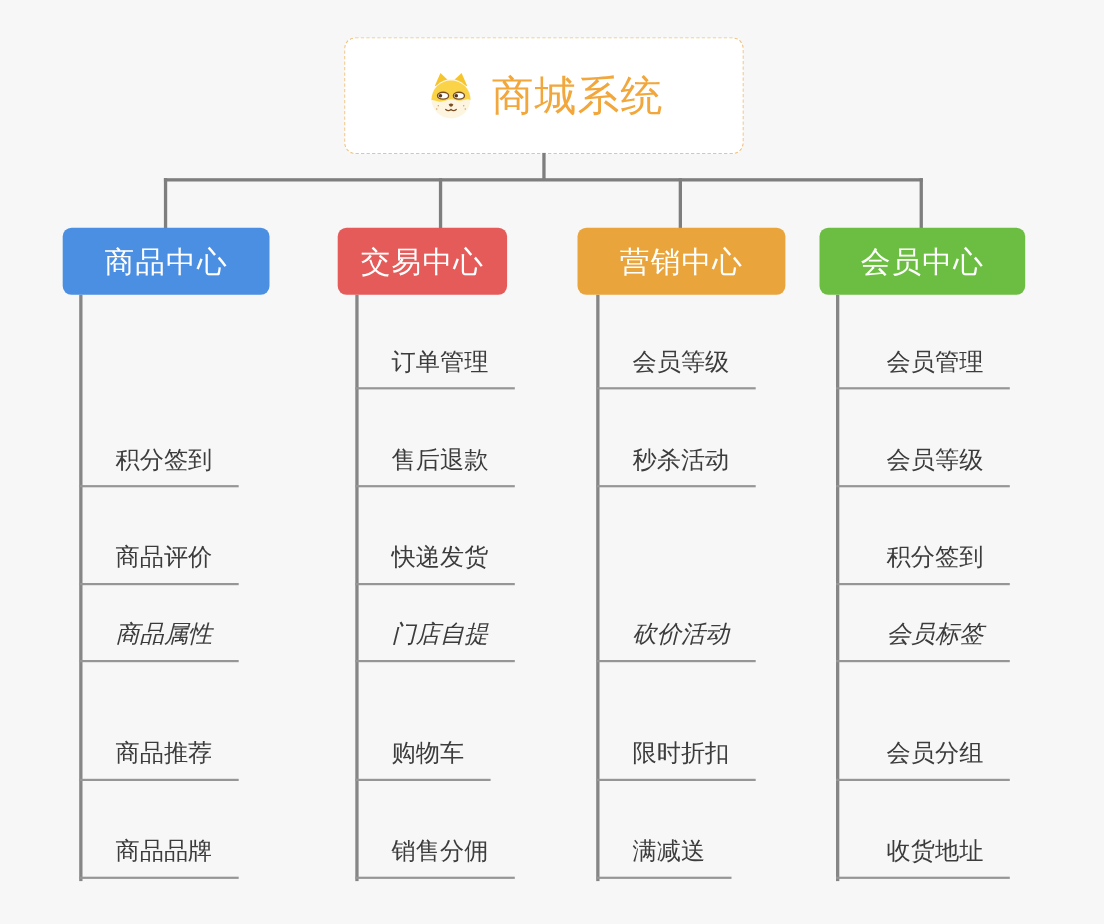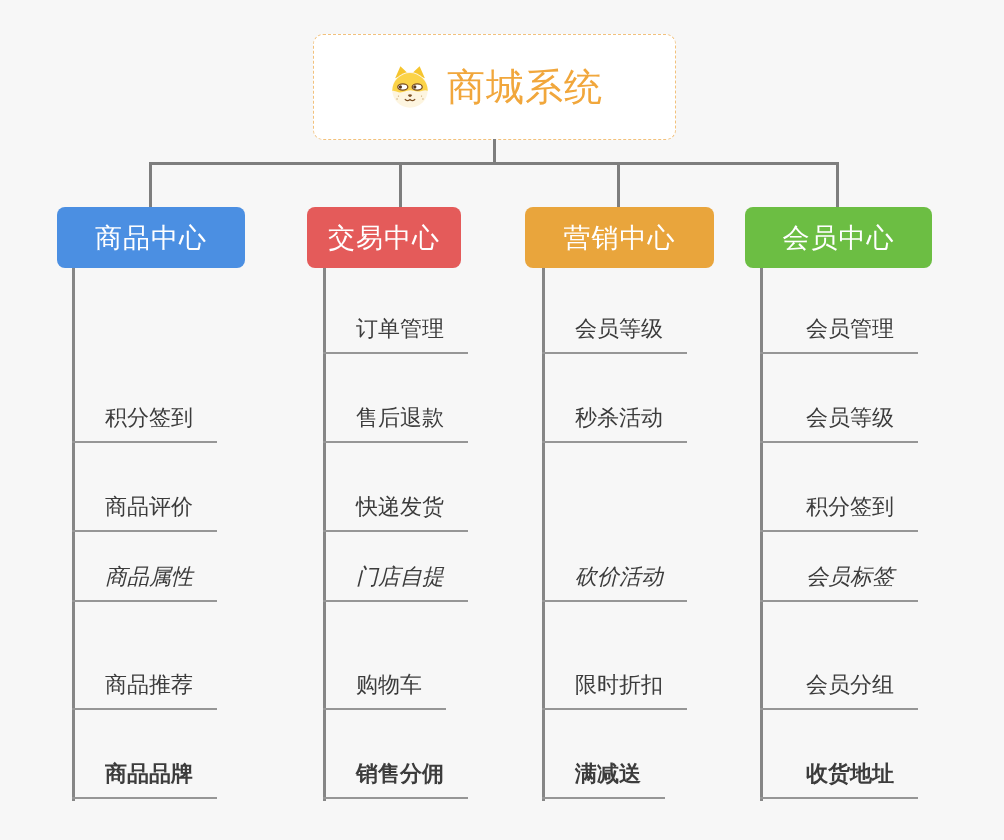--- a/index.html
+++ b/index.html
@@ -38,21 +38,21 @@
   
   .leaf{
     position:absolute;
     font-size:22px;color:#3c3c3c;line-height:30px;
     padding:0 24px 8px 33px;
     border-bottom:2px solid #969696;
     white-space:nowrap;cursor:default;
   }
   .lx0{left:72px;} .lx1{left:323px;} .lx2{left:542px;} .lx3{left:760px;padding-left:46px;}
   .ly0{top:314px;} .ly1{top:403px;} .ly2{top:492px;}
-  .ly3{top:562px;font-style:italic;} .ly4{top:670px;} .ly5{top:759px;font-weight:bold;}
+  .ly3{top:562px;font-style:italic;} .ly4{top:670px;} .ly5{top:759px;}
 
   .logo{display:flex;align-items:center;}
 </style>
 </head>
 <body>
 
 <div class="canvas">
 
   <div class="root-node">
     <span class="logo">

